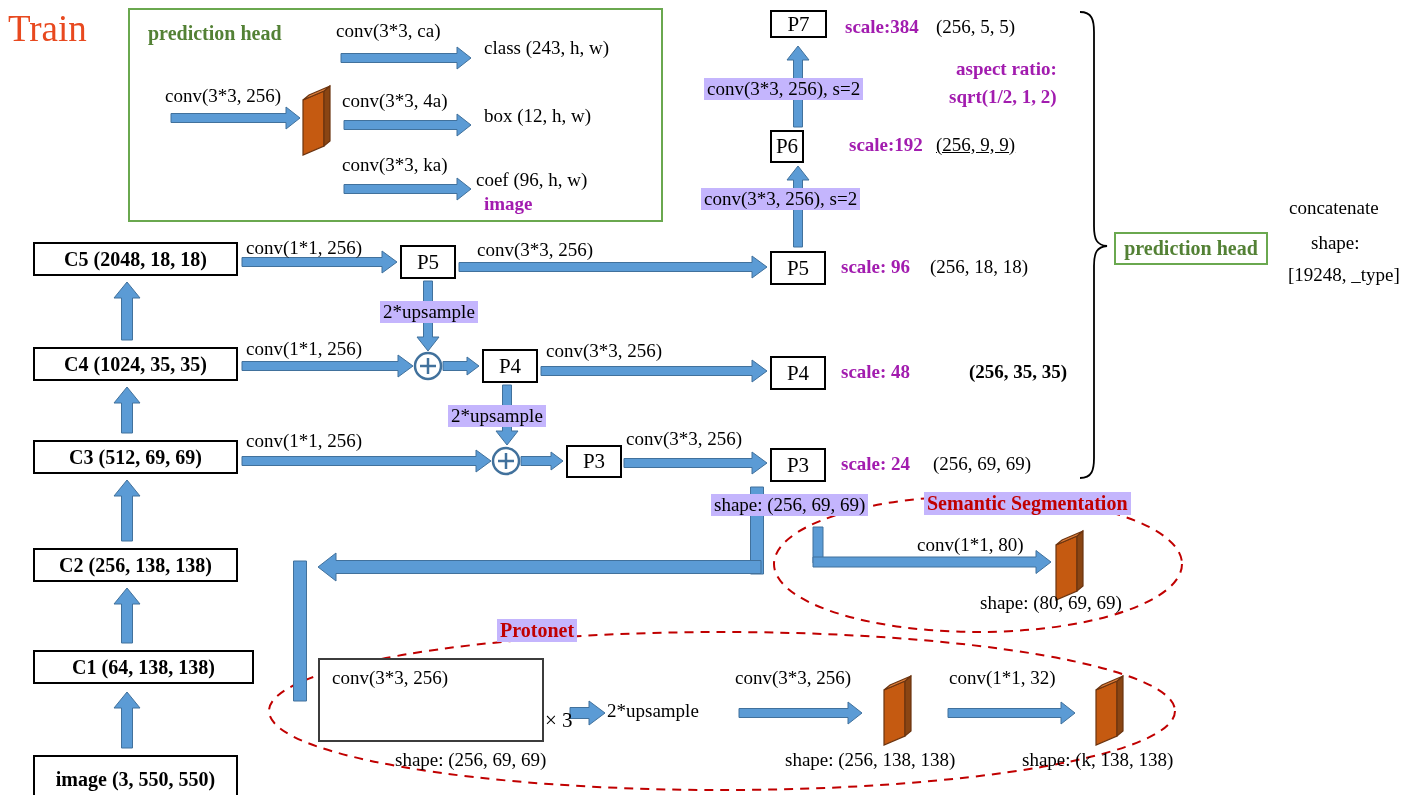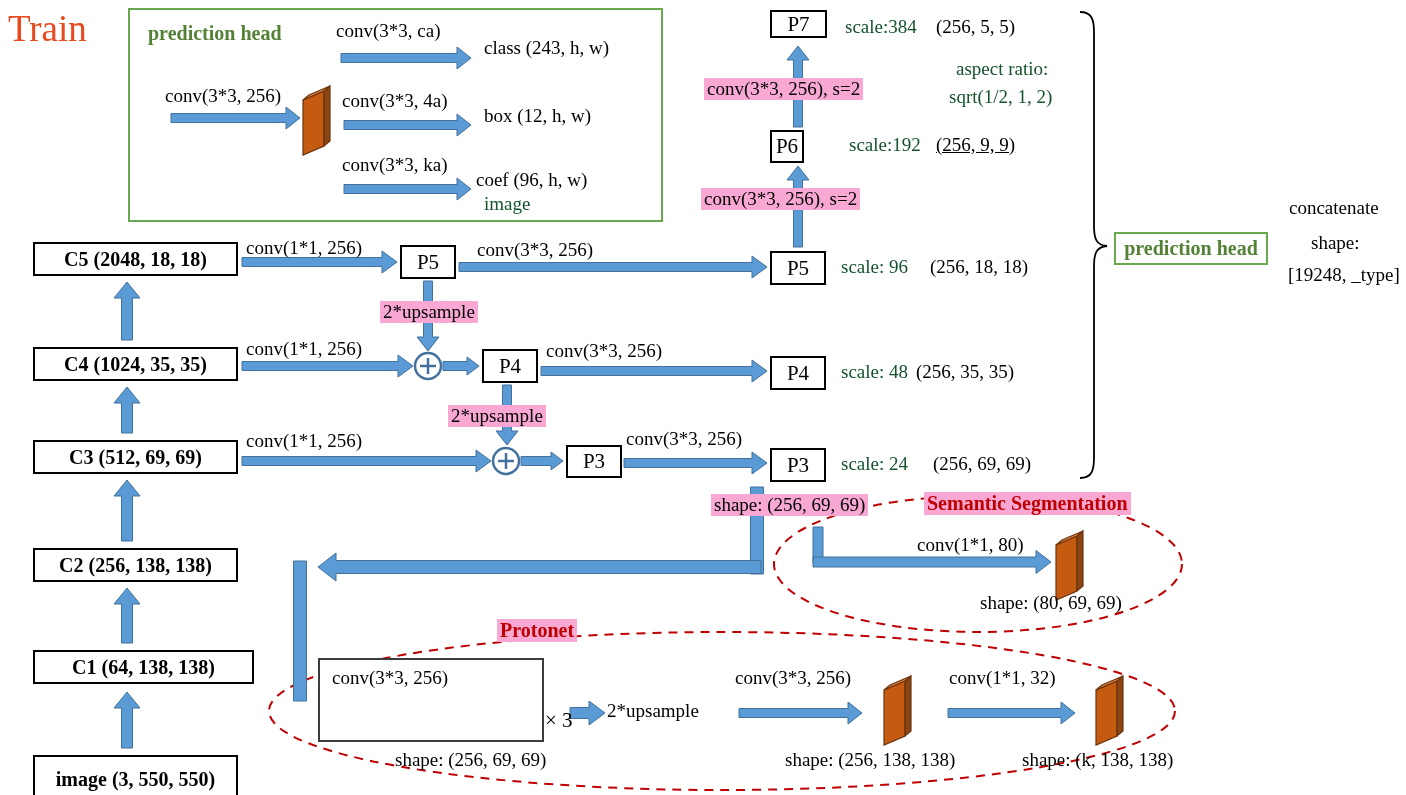--- a/index.html
+++ b/index.html
@@ -2,24 +2,24 @@
 <html><head>
 <meta charset="utf-8">
 <style>
   * { margin:0; padding:0; box-sizing:border-box; }
   html,body { background:#fff; }
   .canvas { position:relative; width:1406px; height:795px; background:#fff;
             font-family:"Liberation Serif", serif; overflow:hidden; }
   svg.layer { position:absolute; left:0; top:0; }
   .t { position:absolute; font-size:19px; color:#000; white-space:nowrap; line-height:1.15; }
   .f20 { font-size:20px; } .f21 { font-size:21px; } .f37 { font-size:37px; }
-  .red { color:#14532d; }
+  .red { color:#a21caf;font-weight:bold; }
   .dred { color:#c00000; font-weight:bold; }
   .greentxt { color:#538135; font-weight:bold; }
-  .wbg { background:#f9a8d4; padding:0 3px; }
+  .wbg { background:#c4b5fd; padding:0 3px; }
   .node { position:absolute; border:2px solid #000; background:#fff; display:flex;
           align-items:center; justify-content:center; font-weight:bold; font-size:20px; }
   .pnode { position:absolute; border:2px solid #000; background:#fff; display:flex;
            align-items:center; justify-content:center; font-size:21px; }
   .gbox { position:absolute; border:2px solid #6aa84f; background:transparent; }
   .greennode { position:absolute; border:2px solid #6aa84f; background:#fff; display:flex;
                align-items:center; justify-content:center; font-size:20px; color:#538135; font-weight:bold; }
   .protobox { position:absolute; border:2px solid #3c3c3c; background:#fff; }
 </style>
 </head>
@@ -124,21 +124,21 @@
   <div class="pnode" style="left:770px;top:10px;width:57px;height:28px;">P7</div>
 
   <div class="t" style="left:246px;top:237px;">conv(1*1, 256)</div>
   <div class="t" style="left:477px;top:239px;">conv(3*3, 256)</div>
   <div class="t red" style="left:841px;top:256px;">scale: 96</div>
   <div class="t" style="left:930px;top:256px;">(256, 18, 18)</div>
   <div class="t wbg" style="left:380px;top:301px;">2*upsample</div>
   <div class="t" style="left:246px;top:338px;">conv(1*1, 256)</div>
   <div class="t" style="left:546px;top:340px;">conv(3*3, 256)</div>
   <div class="t red" style="left:841px;top:361px;">scale: 48</div>
-  <div class="t" style="left:916px;top:361px;">(256, 35, 35)</div>
+  <div class="t" style="left:969px;top:361px;font-weight:bold;">(256, 35, 35)</div>
   <div class="t wbg" style="left:448px;top:405px;">2*upsample</div>
   <div class="t" style="left:246px;top:430px;">conv(1*1, 256)</div>
   <div class="t" style="left:626px;top:428px;">conv(3*3, 256)</div>
   <div class="t red" style="left:841px;top:453px;">scale: 24</div>
   <div class="t" style="left:933px;top:453px;">(256, 69, 69)</div>
   <div class="t wbg" style="left:701px;top:188px;">conv(3*3, 256), s=2</div>
   <div class="t red" style="left:849px;top:134px;">scale:192</div>
   <div class="t" style="left:936px;top:134px;text-decoration:underline;">(256, 9, 9)</div>
   <div class="t wbg" style="left:704px;top:78px;">conv(3*3, 256), s=2</div>
   <div class="t red" style="left:845px;top:16px;">scale:384</div>

